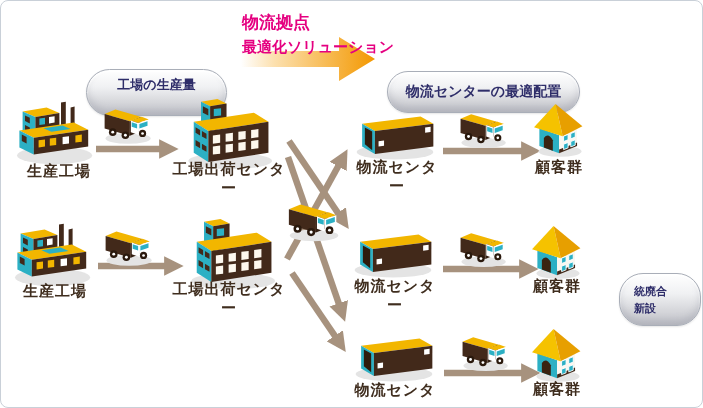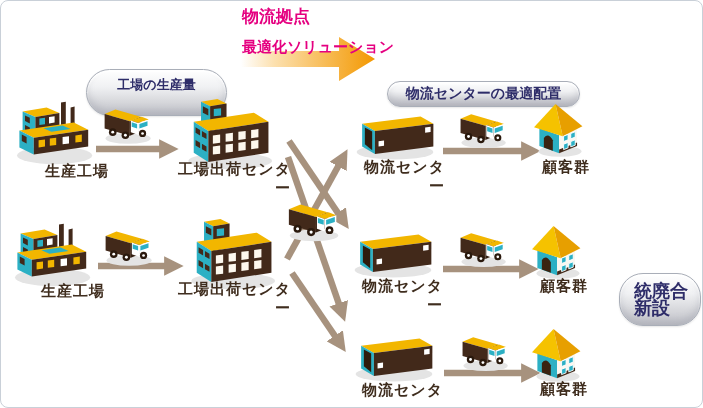--- a/index.html
+++ b/index.html
@@ -10,33 +10,33 @@
   }
   
   .pill{
     position:absolute;box-sizing:border-box;
     background:linear-gradient(180deg,#ffffff 0%,#f0f1f3 38%,#d7d8dc 70%,#c4c5cb 100%);
     border:1px solid #a9aeb8;border-radius:24px;
     box-shadow:inset 0 2px 2px rgba(255,255,255,.95), inset 0 -5px 7px rgba(110,116,132,.22), 0 1px 2px rgba(0,0,0,.10);
     color:var(--box-text-navy,#2e2d69);font-weight:bold;text-align:center;margin-top:40px;
   }
   .pill-left{left:85px;top:28px;width:141px;height:47px;font-size:13px;line-height:16px;padding-top:7px;}
-  .pill-right{left:386px;top:40px;width:193px;height:26px;font-size:14px;display:flex;align-items:center;justify-content:center;}
-  .pill-side{left:618px;top:232px;width:82px;height:53px;font-size:18px;line-height:17px;text-align:left;padding:9px 0 0 14px;}
+  .pill-right{left:386px;top:30px;width:193px;height:42px;font-size:14px;display:flex;align-items:center;justify-content:center;}
+  .pill-side{left:618px;top:232px;width:82px;height:53px;font-size:11px;line-height:17px;text-align:left;padding:9px 0 0 14px;}
   
   .sol-text{position:absolute;color:var(--magenta,#e50080);font-weight:bold;z-index:5;letter-spacing:0;}
-  .sol-line1{left:241px;top:4px;font-size:17px;}
+  .sol-line1{left:241px;top:10px;font-size:17px;}
   .sol-line2{left:241px;top:37px;font-size:15px;}
   
   .flows{position:absolute;left:0;top:0;z-index:1;}
   .flows line{stroke:var(--flow-arrow-tan,#a7927e);stroke-width:6.5;}
   .icon{position:absolute;z-index:2;}
   .node-label{
     position:absolute;z-index:3;color:var(--label-brown,#3f2d1e);
-    font-weight:bold;font-size:15px;text-align:right;letter-spacing:1px;
+    font-weight:bold;font-size:15px;text-align:center;letter-spacing:1px;
   }
   .orange-arrow{position:absolute;left:238px;top:34px;z-index:4;}
 </style>
 </head>
 <body>
 
 <svg width="0" height="0" style="position:absolute" aria-hidden="true">
   <defs>
     <marker id="ah" viewBox="0 0 10 10" refX="2" refY="5" markerWidth="3" markerHeight="3" orient="auto">
       <path d="M0,0 L10,5 L0,10 Z" fill="#a7927e"></path>

